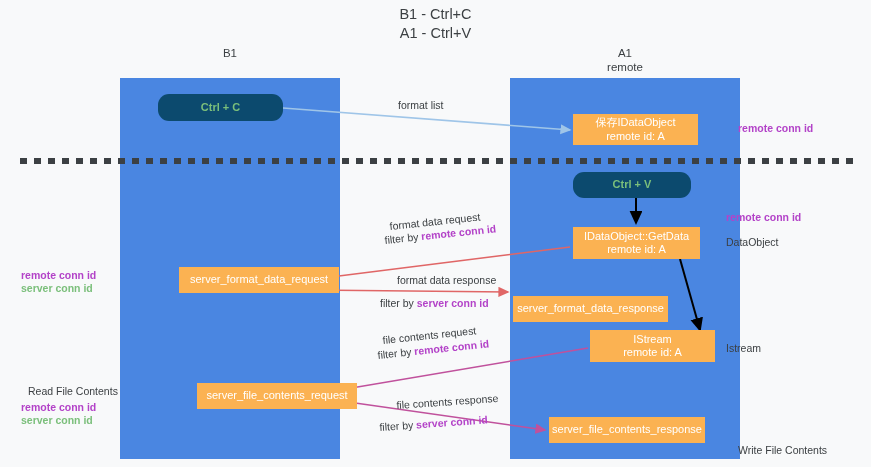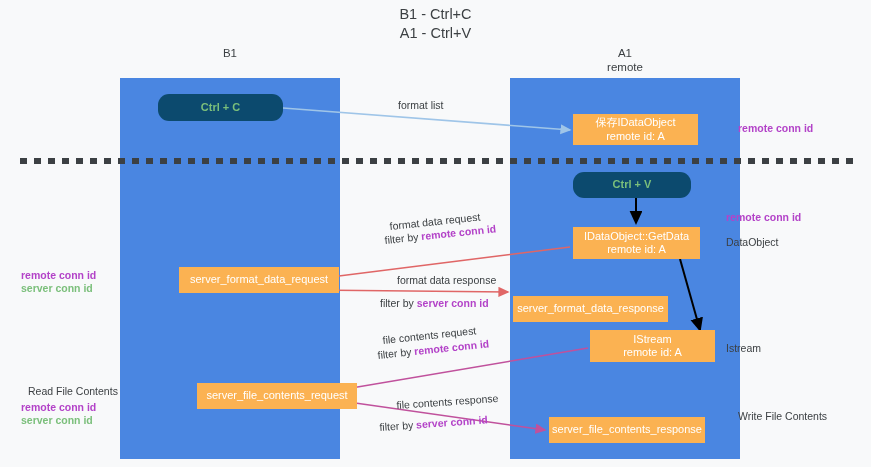--- a/index.html
+++ b/index.html
@@ -95,21 +95,21 @@
     color: #3c4043;
     white-space: nowrap;
   }
   .purple { color: #b343c8; font-weight: bold; }
   .green  { color: #7bbf7b; font-weight: bold; }
 
   .lbl-rci-top  { left: 738px; top: 122px; }
   .lbl-rci-mid  { left: 726px; top: 211px; }
   .lbl-dataobj  { left: 726px; top: 236px; text-align: right; }
   .lbl-istream  { left: 726px; top: 342px; }
-  .lbl-writefc  { left: 738px; top: 410px; }
+  .lbl-writefc  { left: 738px; top: 444px; }
 
   .lbl-left-ids   { left: 21px; top: 269px; }
   .lbl-readfc     { left: 28px; top: 385px; }
   .lbl-left-ids2  { left: 21px; top: 401px; }
 
   
   .cap {
     font-size: 10.5px;
     line-height: 13px;
     color: #3c4043;

